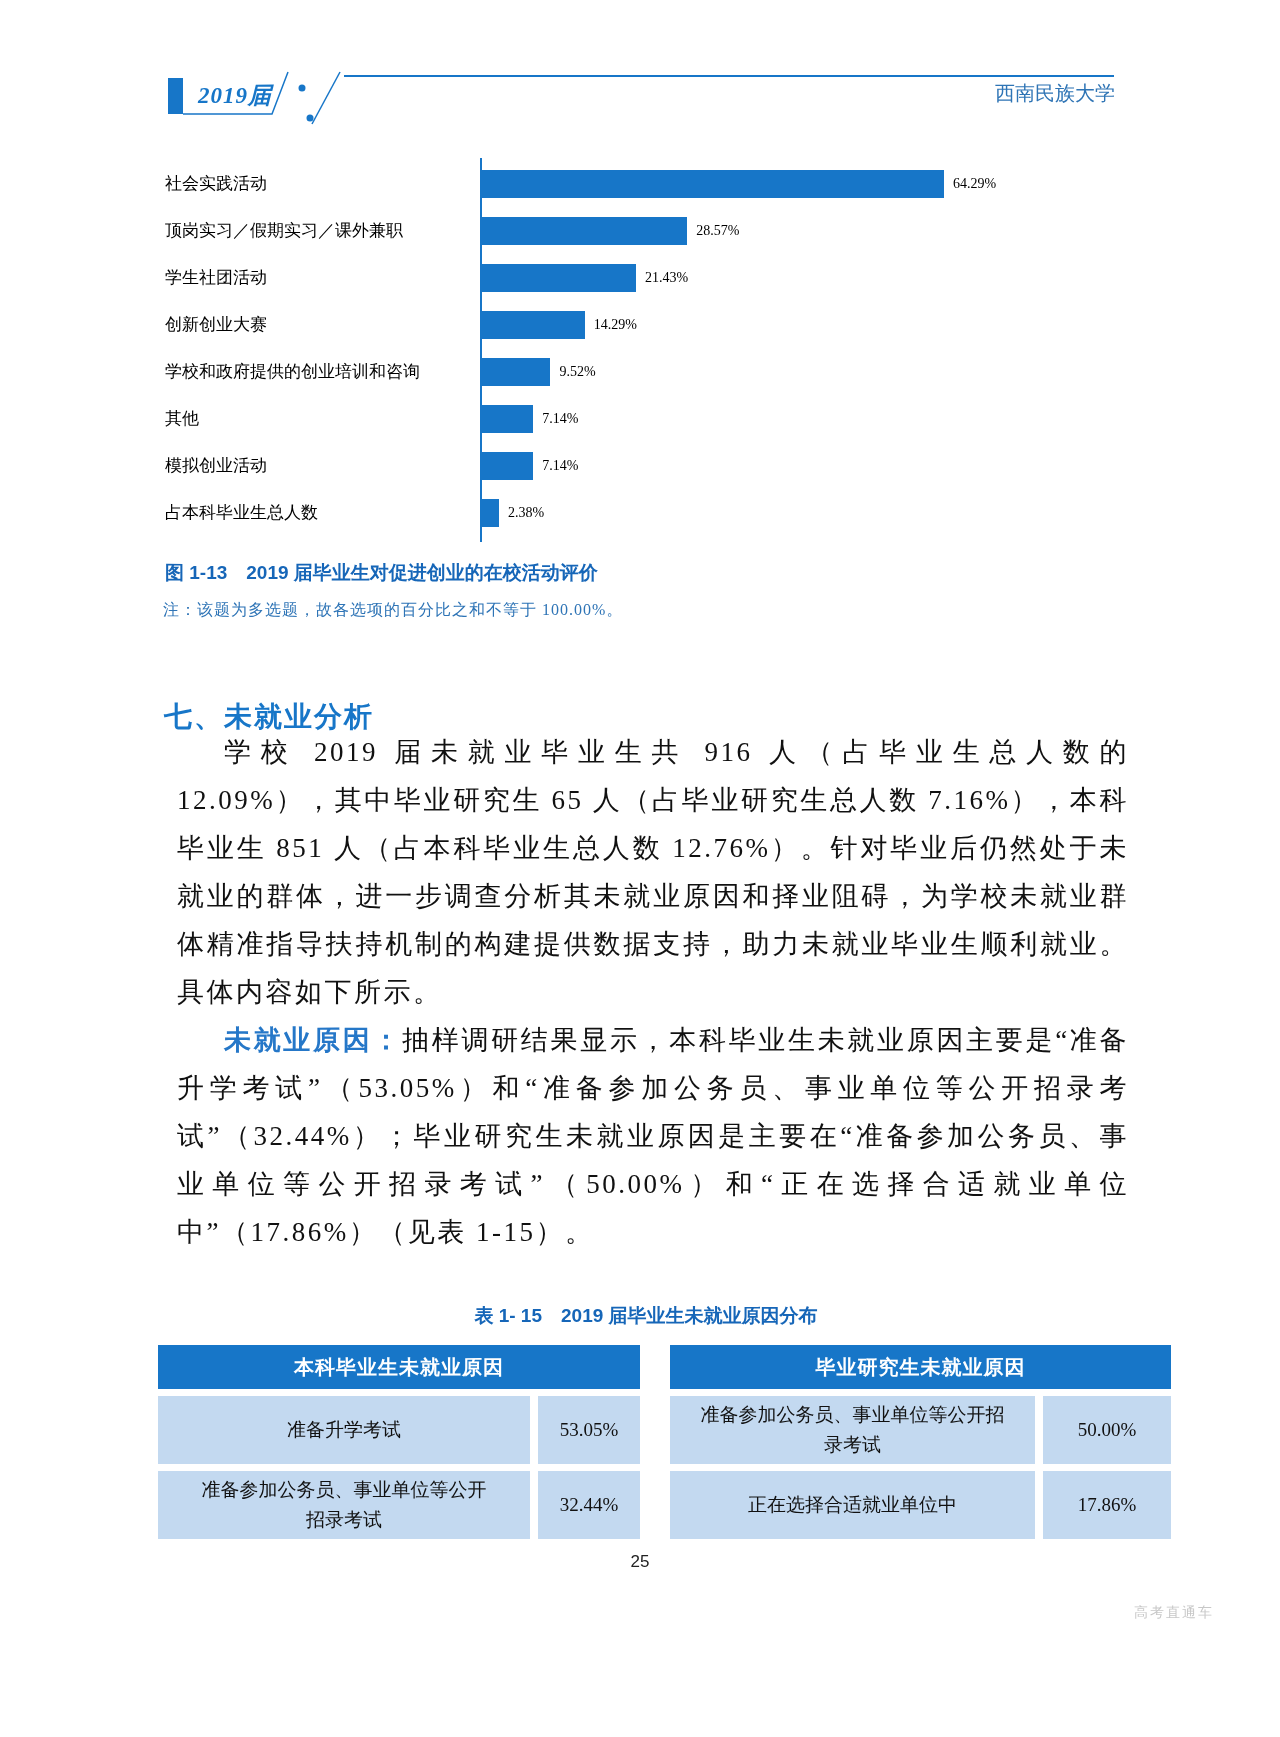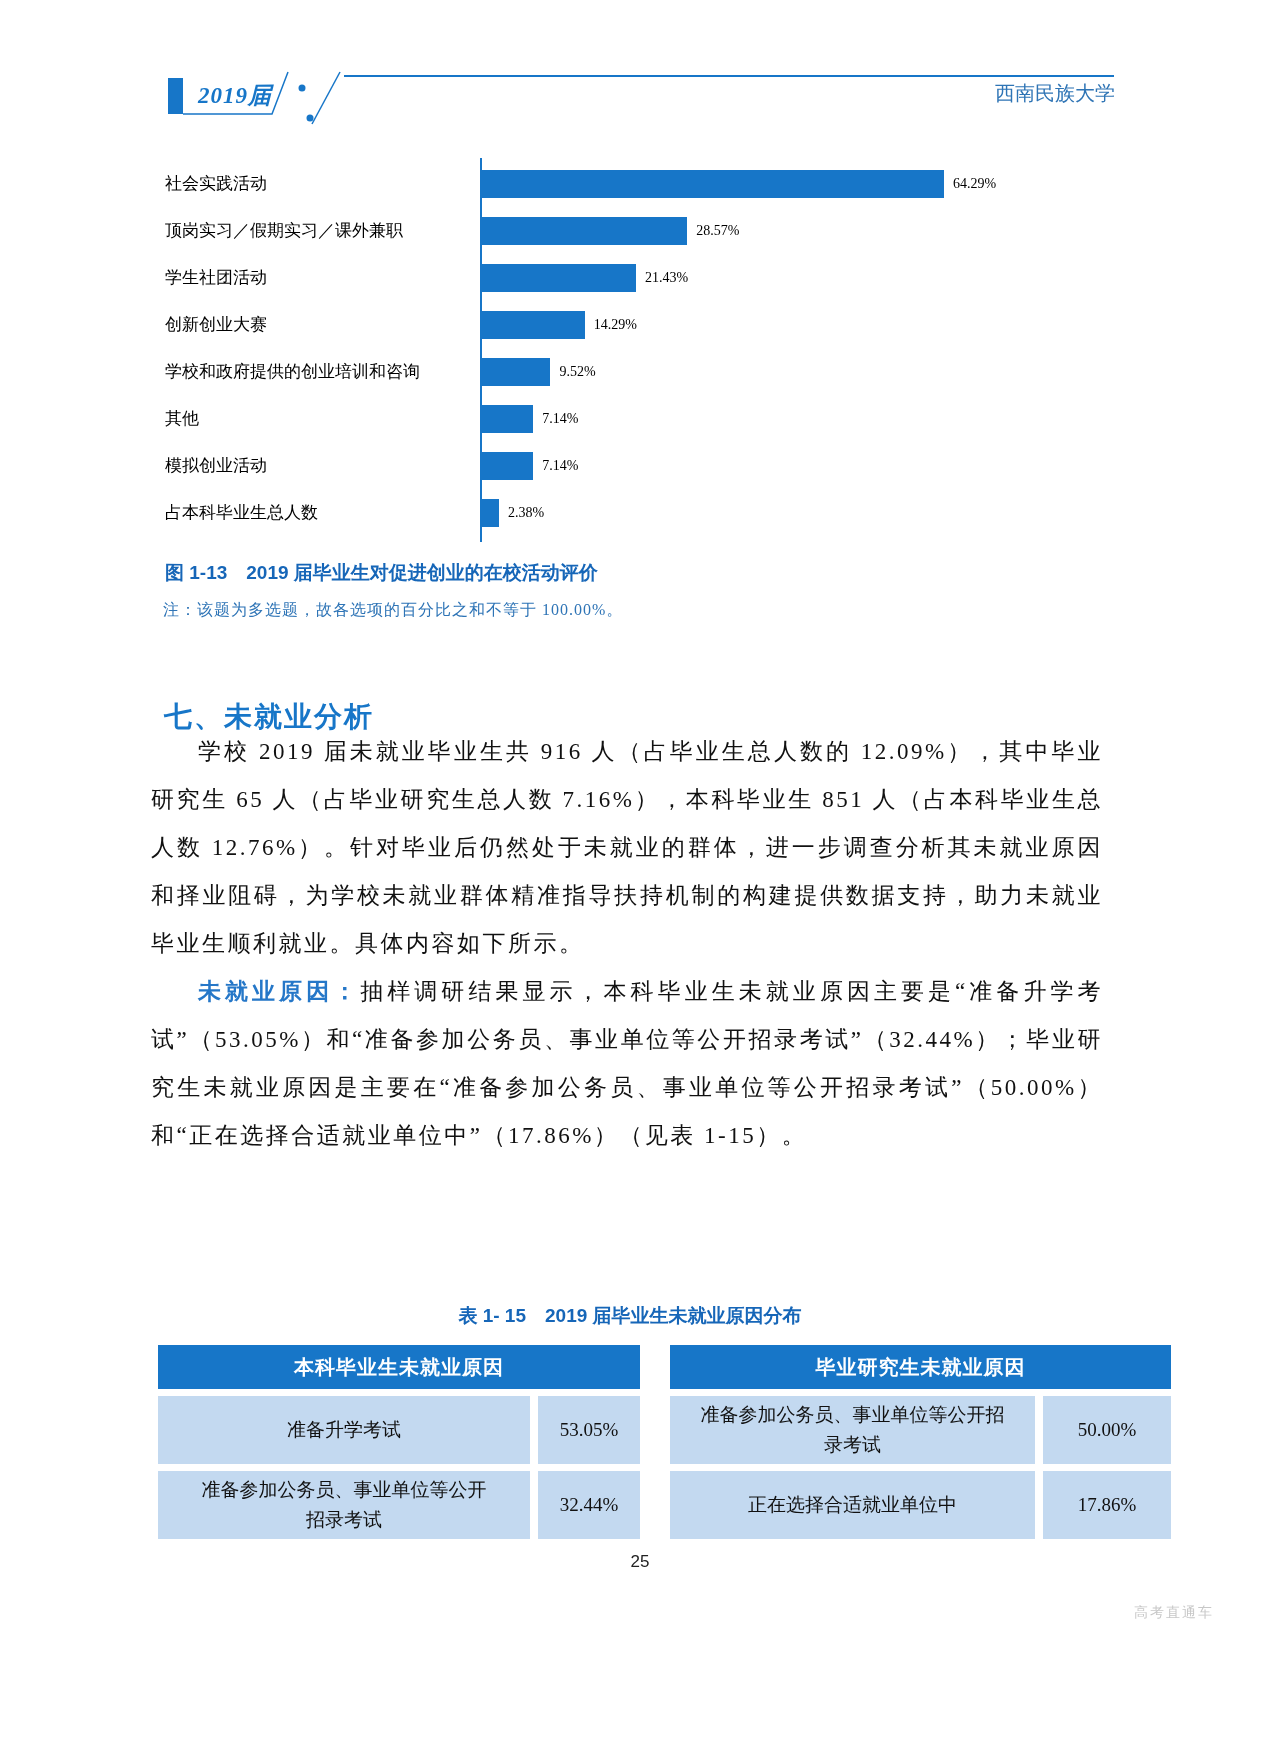--- a/index.html
+++ b/index.html
@@ -45,28 +45,28 @@
     font-size:16px;color:var(--note-blue);letter-spacing:1px;
   }
   
   .sec-heading{
     position:absolute;left:164px;top:660px;
     font-family:"Liberation Sans","DejaVu Sans",sans-serif;font-weight:bold;font-size:28px;color:var(--primary-blue);
     letter-spacing:2px;
     margin-top:38px;
   }
   .bodytext{
-    position:absolute;left:151px;top:728px;width:952px;
-    font-size:23px;line-height:48px;letter-spacing:2.5px;text-align:justify;color:var(--body-ink);
+    position:absolute;left:177px;top:728px;width:952px;
+    font-size:27px;line-height:48px;letter-spacing:2.5px;text-align:justify;color:var(--body-ink);
   }
   .bodytext p{text-indent:47px;}
   .p2-label{color:#2577C8;font-weight:bold;}
   
   .tbl-caption{
-    position:absolute;left:155px;top:1303px;width:950px;text-align:center;
+    position:absolute;left:171px;top:1303px;width:950px;text-align:center;
     font-family:"Liberation Sans","DejaVu Sans",sans-serif;font-weight:bold;font-size:19px;color:var(--caption-blue);
   }
   .utable{position:absolute;top:1345px;}
   .utable-left{left:158px;width:482px;}
   .utable-right{left:670px;width:501px;}
   .utable-header{
     height:44px;background:var(--primary-blue);color:#ffffff;display:flex;align-items:center;justify-content:center;
     font-family:"Liberation Sans","DejaVu Sans",sans-serif;font-weight:bold;font-size:20px;letter-spacing:1px;
     margin-bottom:7px;
   }

